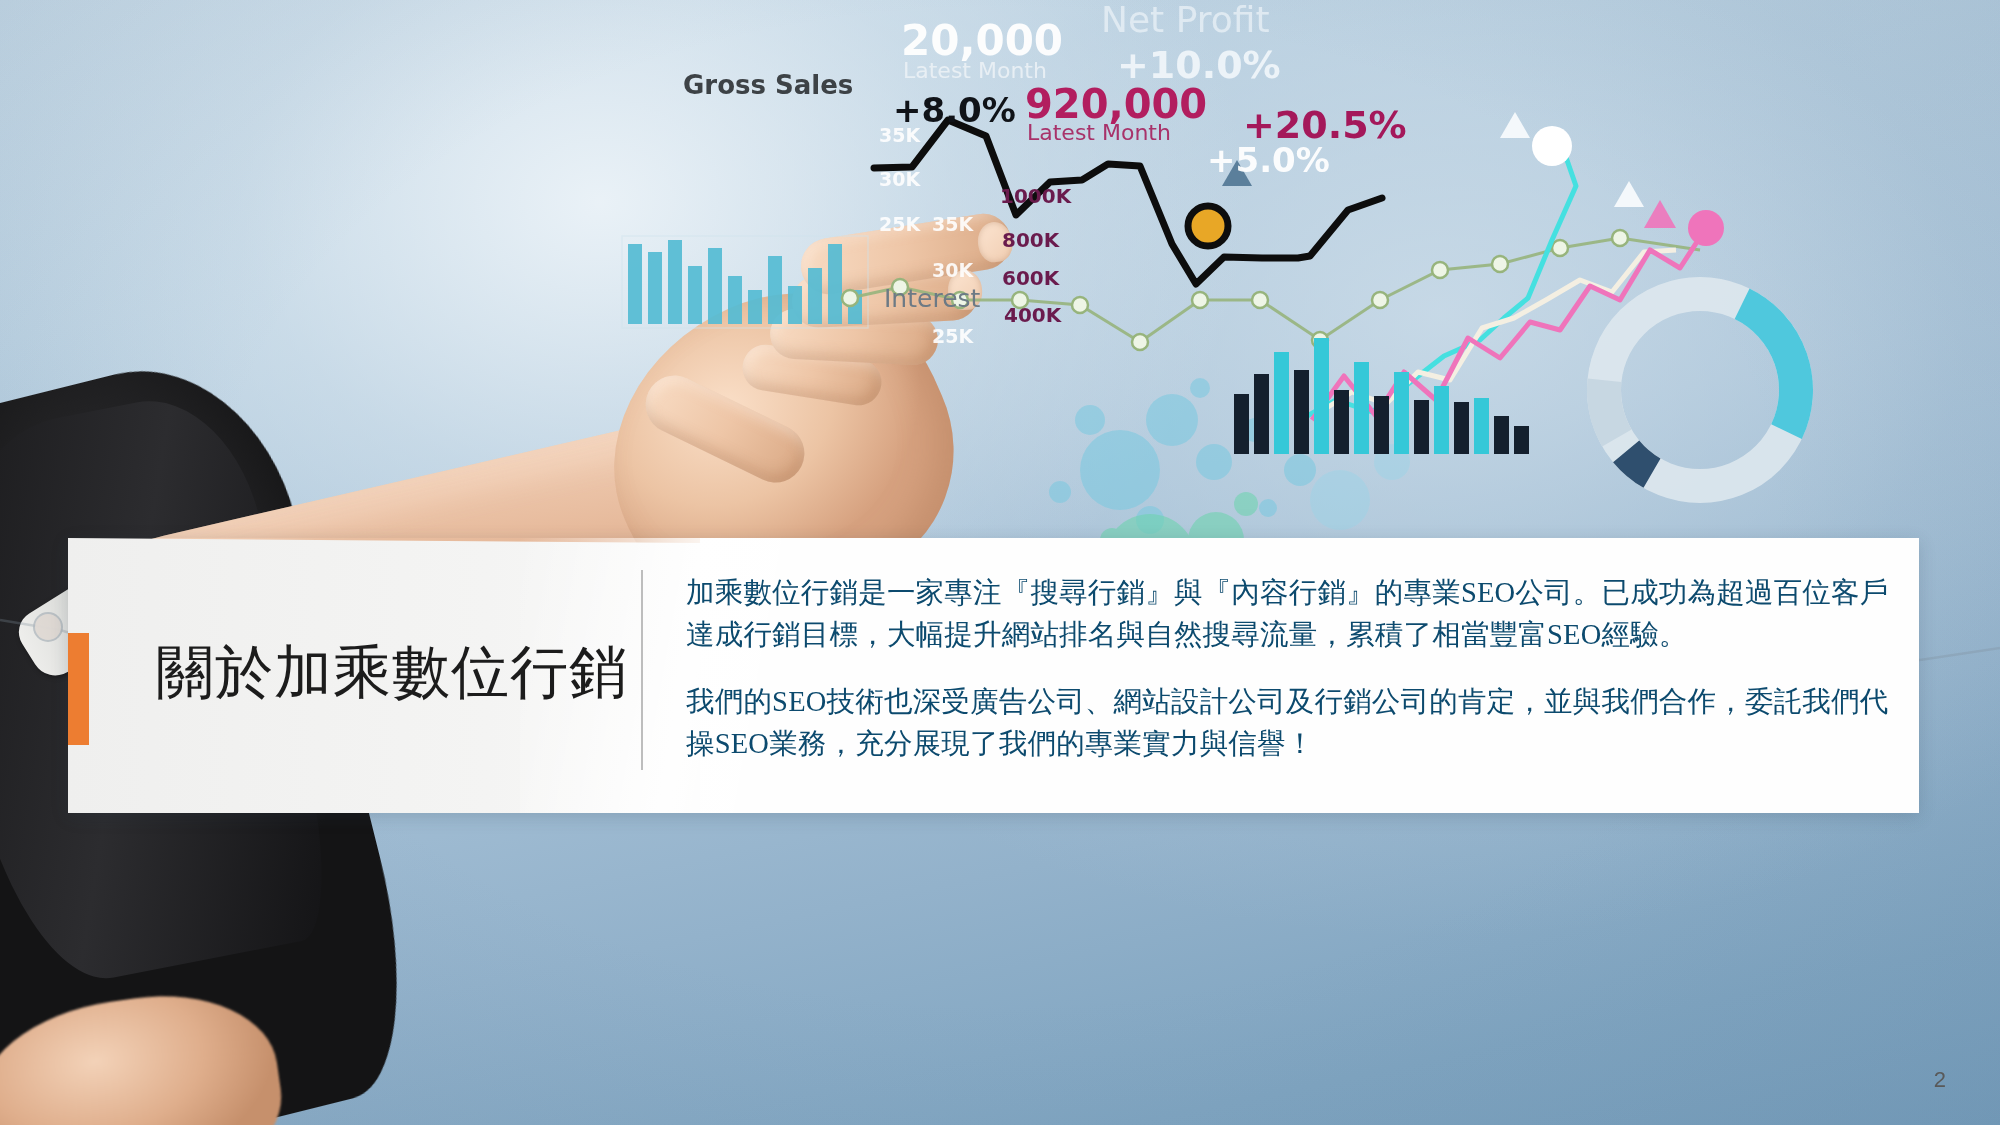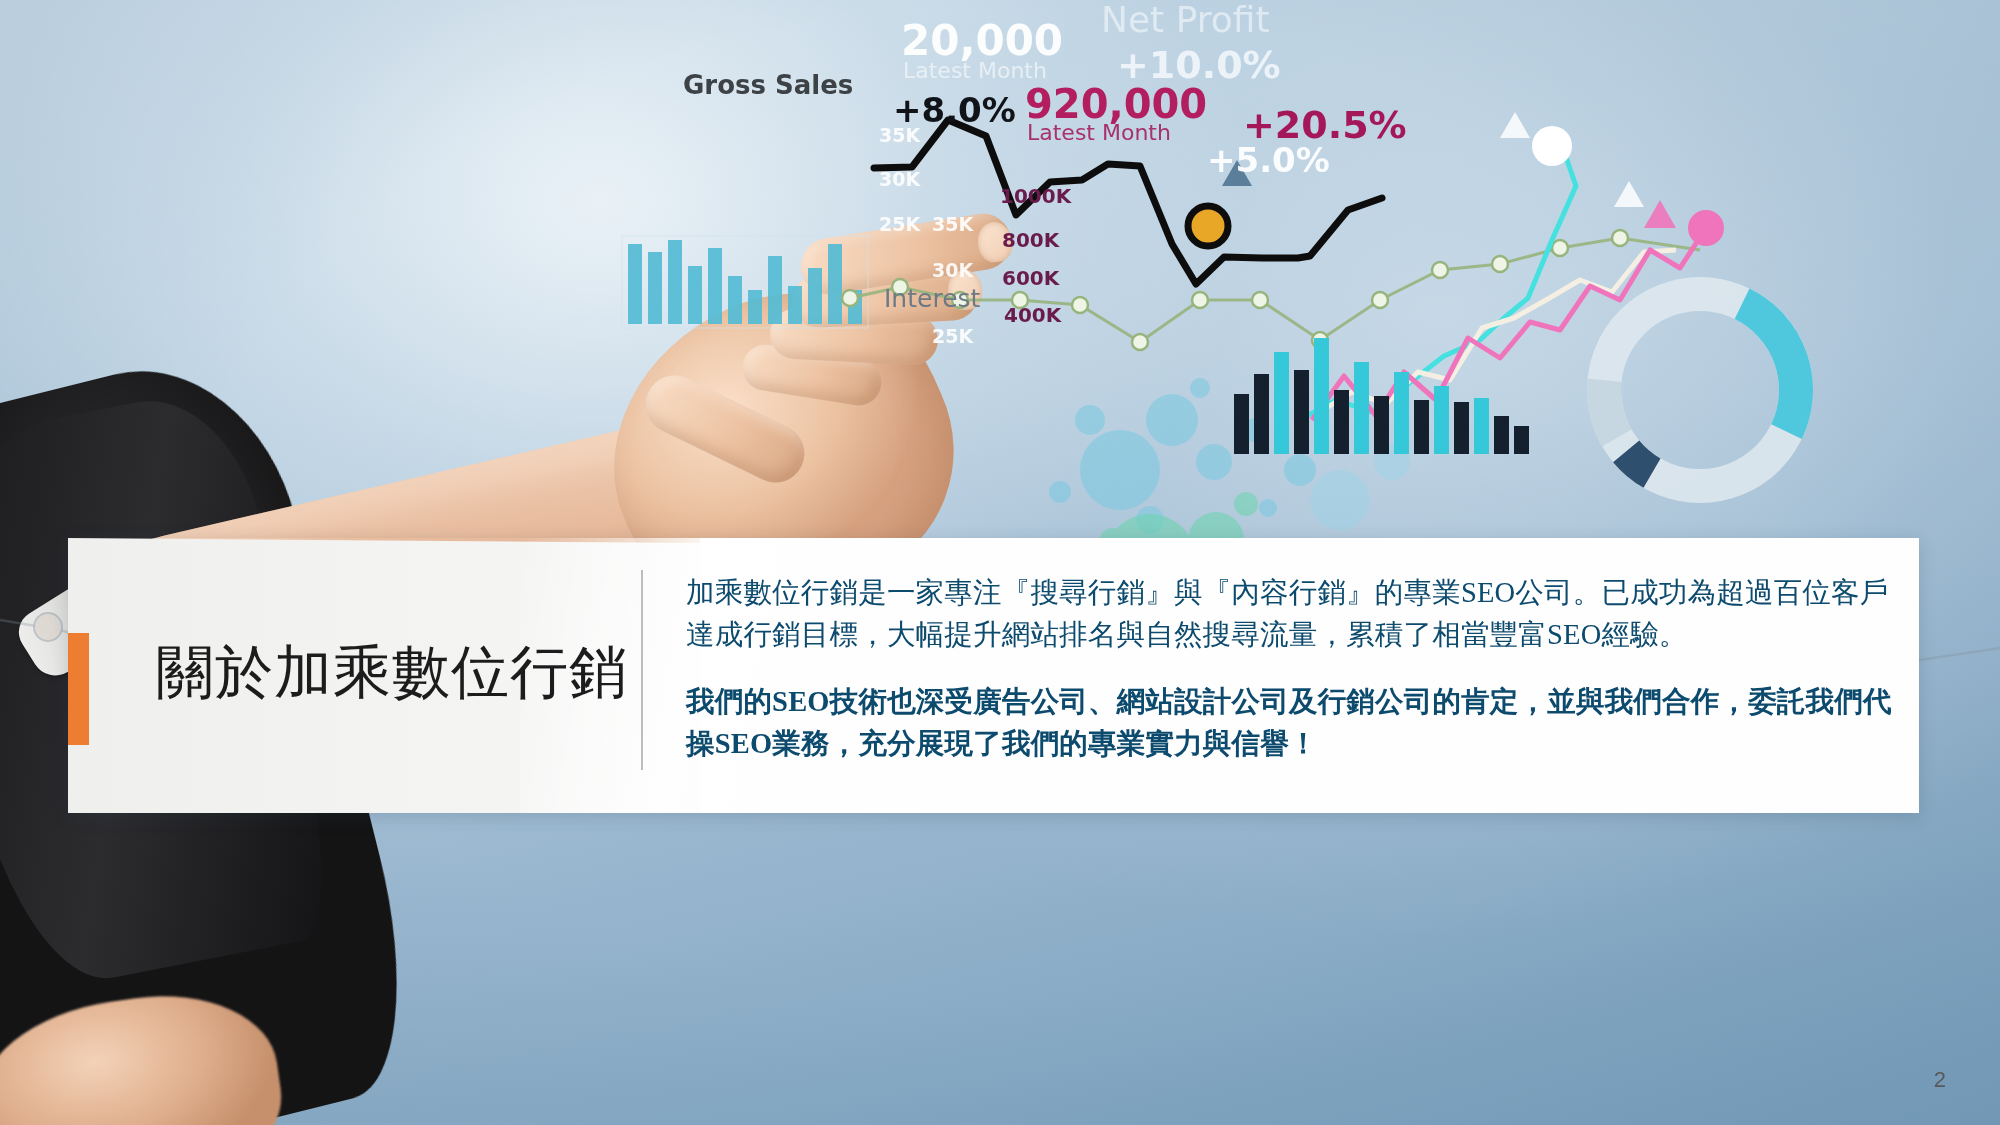--- a/index.html
+++ b/index.html
@@ -184,21 +184,21 @@
     z-index:7;
     font-family:"Liberation Serif", serif;
     color:#0c4a6e;
   }
   .body-text p{
     font-size:28.5px;
     line-height:1.46;
     margin:0 0 26px 0;
     letter-spacing:.2px;
   }
-  .body-text p:last-child{ margin-bottom:13px;font-weight:bold; }
+  .body-text p:last-child{ margin-bottom:13px; }
 
   
   .page-number{
     position:absolute;
     right:54px; bottom:32px;
     font-family:"Liberation Sans", sans-serif;
     font-size:22px;
     color:#595959;
     z-index:8;
   }

